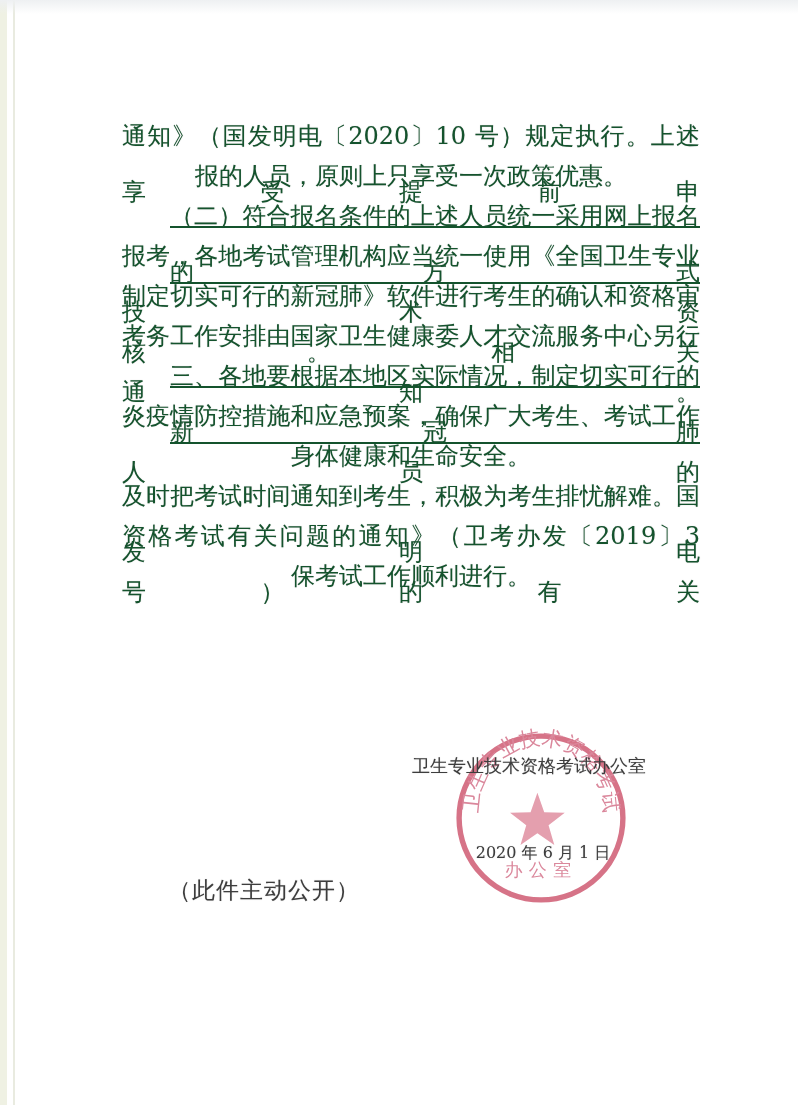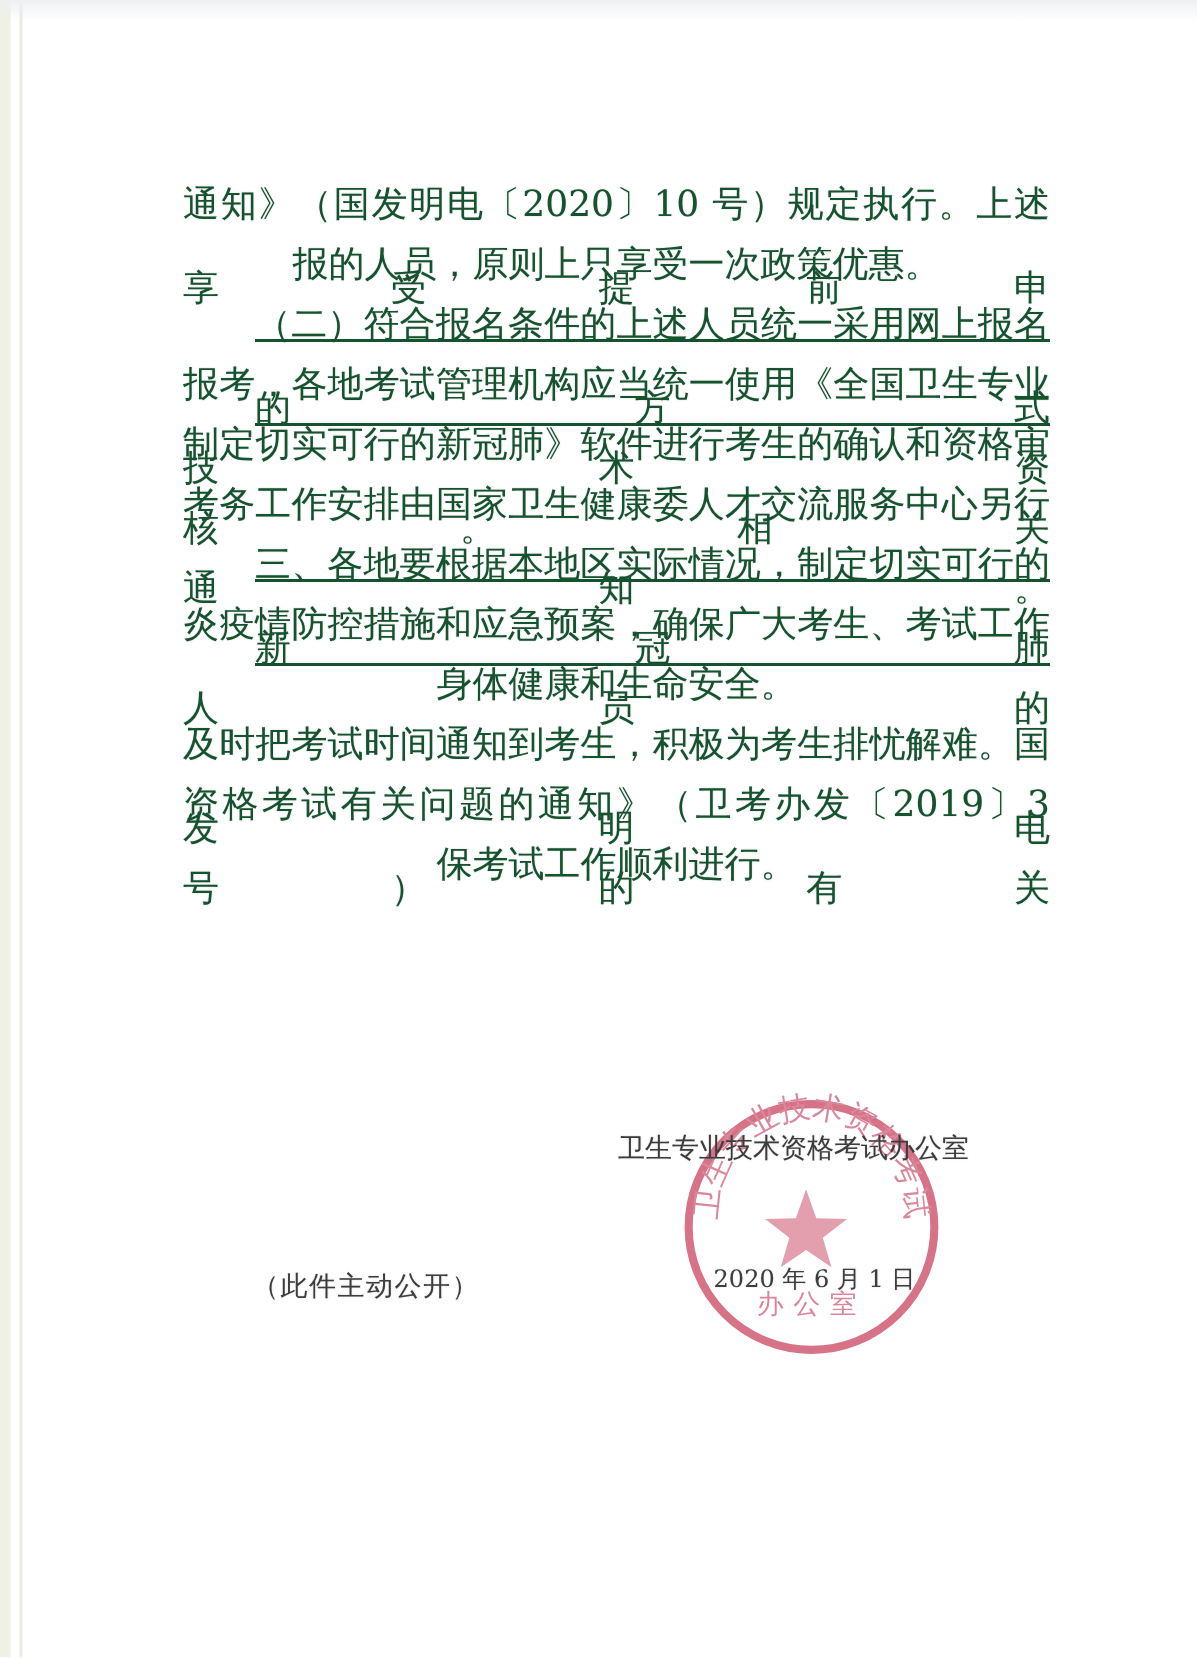--- a/index.html
+++ b/index.html
@@ -74,23 +74,23 @@
     line-height: 30px;
     font-family: Liberation Mono, monospace;
   }
   #signature-date {
     left: 443px; top: 838px;
     width: 200px;
     font-size: 16px;
     line-height: 30px;
   }
   #disclosure-note {
-    left: 168px; top: 844px;
+    left: 168px; top: 876px;
     width: 200px;
-    font-size: 18px;
+    font-size: 23px;
     line-height: 28px;
     letter-spacing: 1px;
     text-align: left;
   }
   
   #official-seal {
     position: absolute;
     left: 451px; top: 728px;
     width: 180px; height: 180px;
     z-index: 2;

